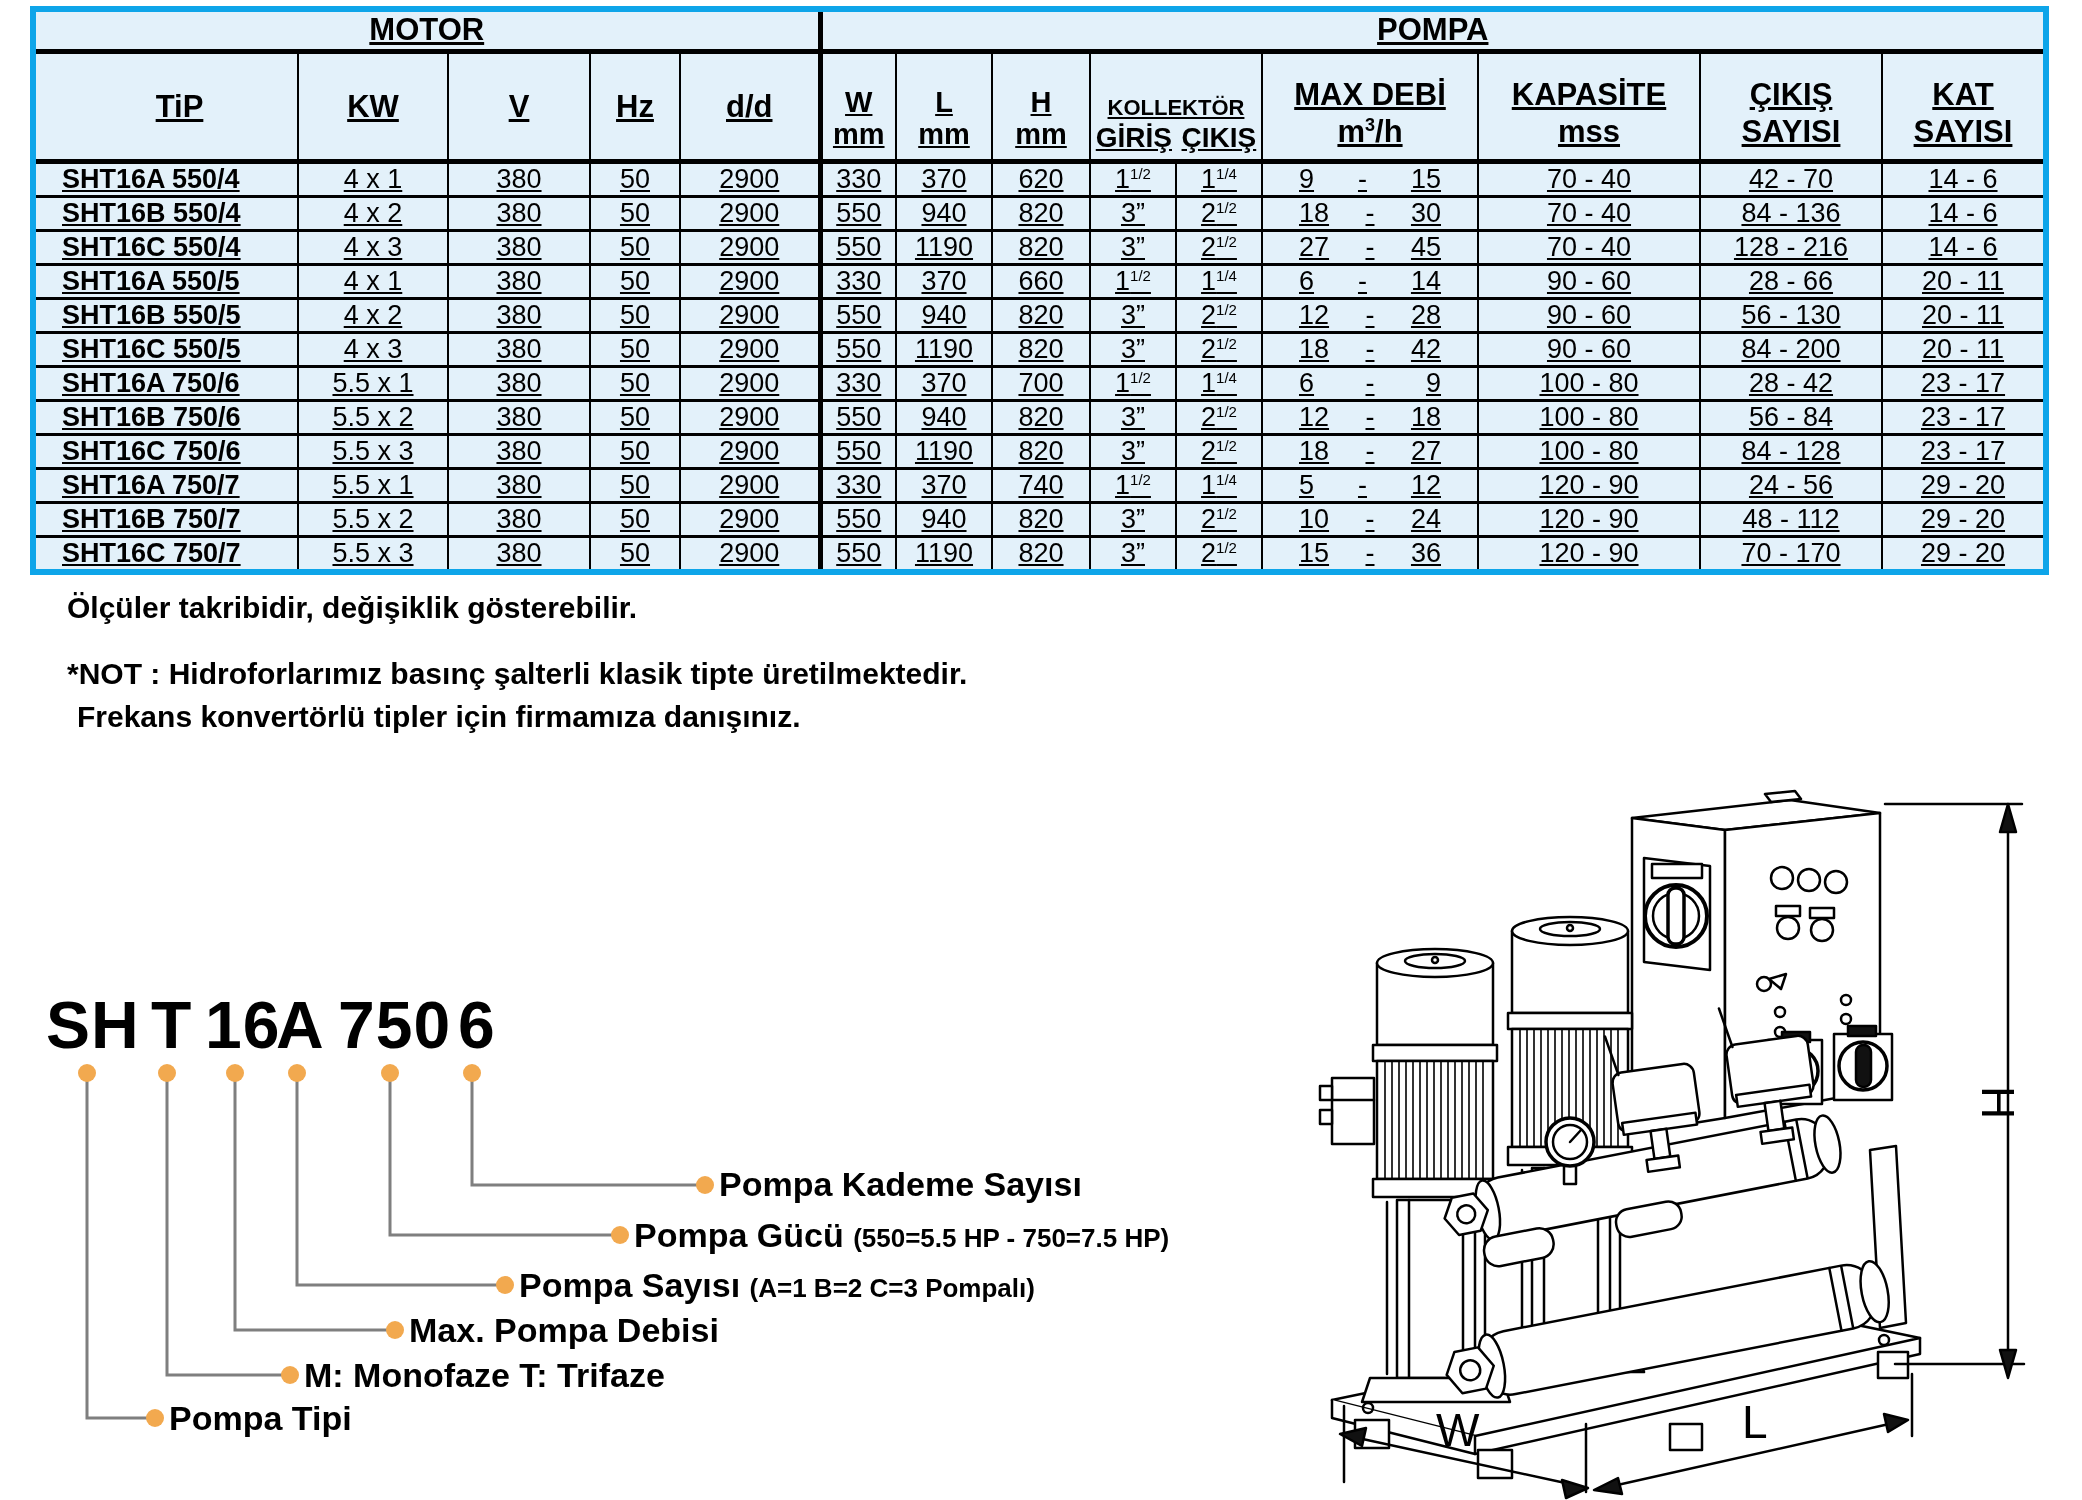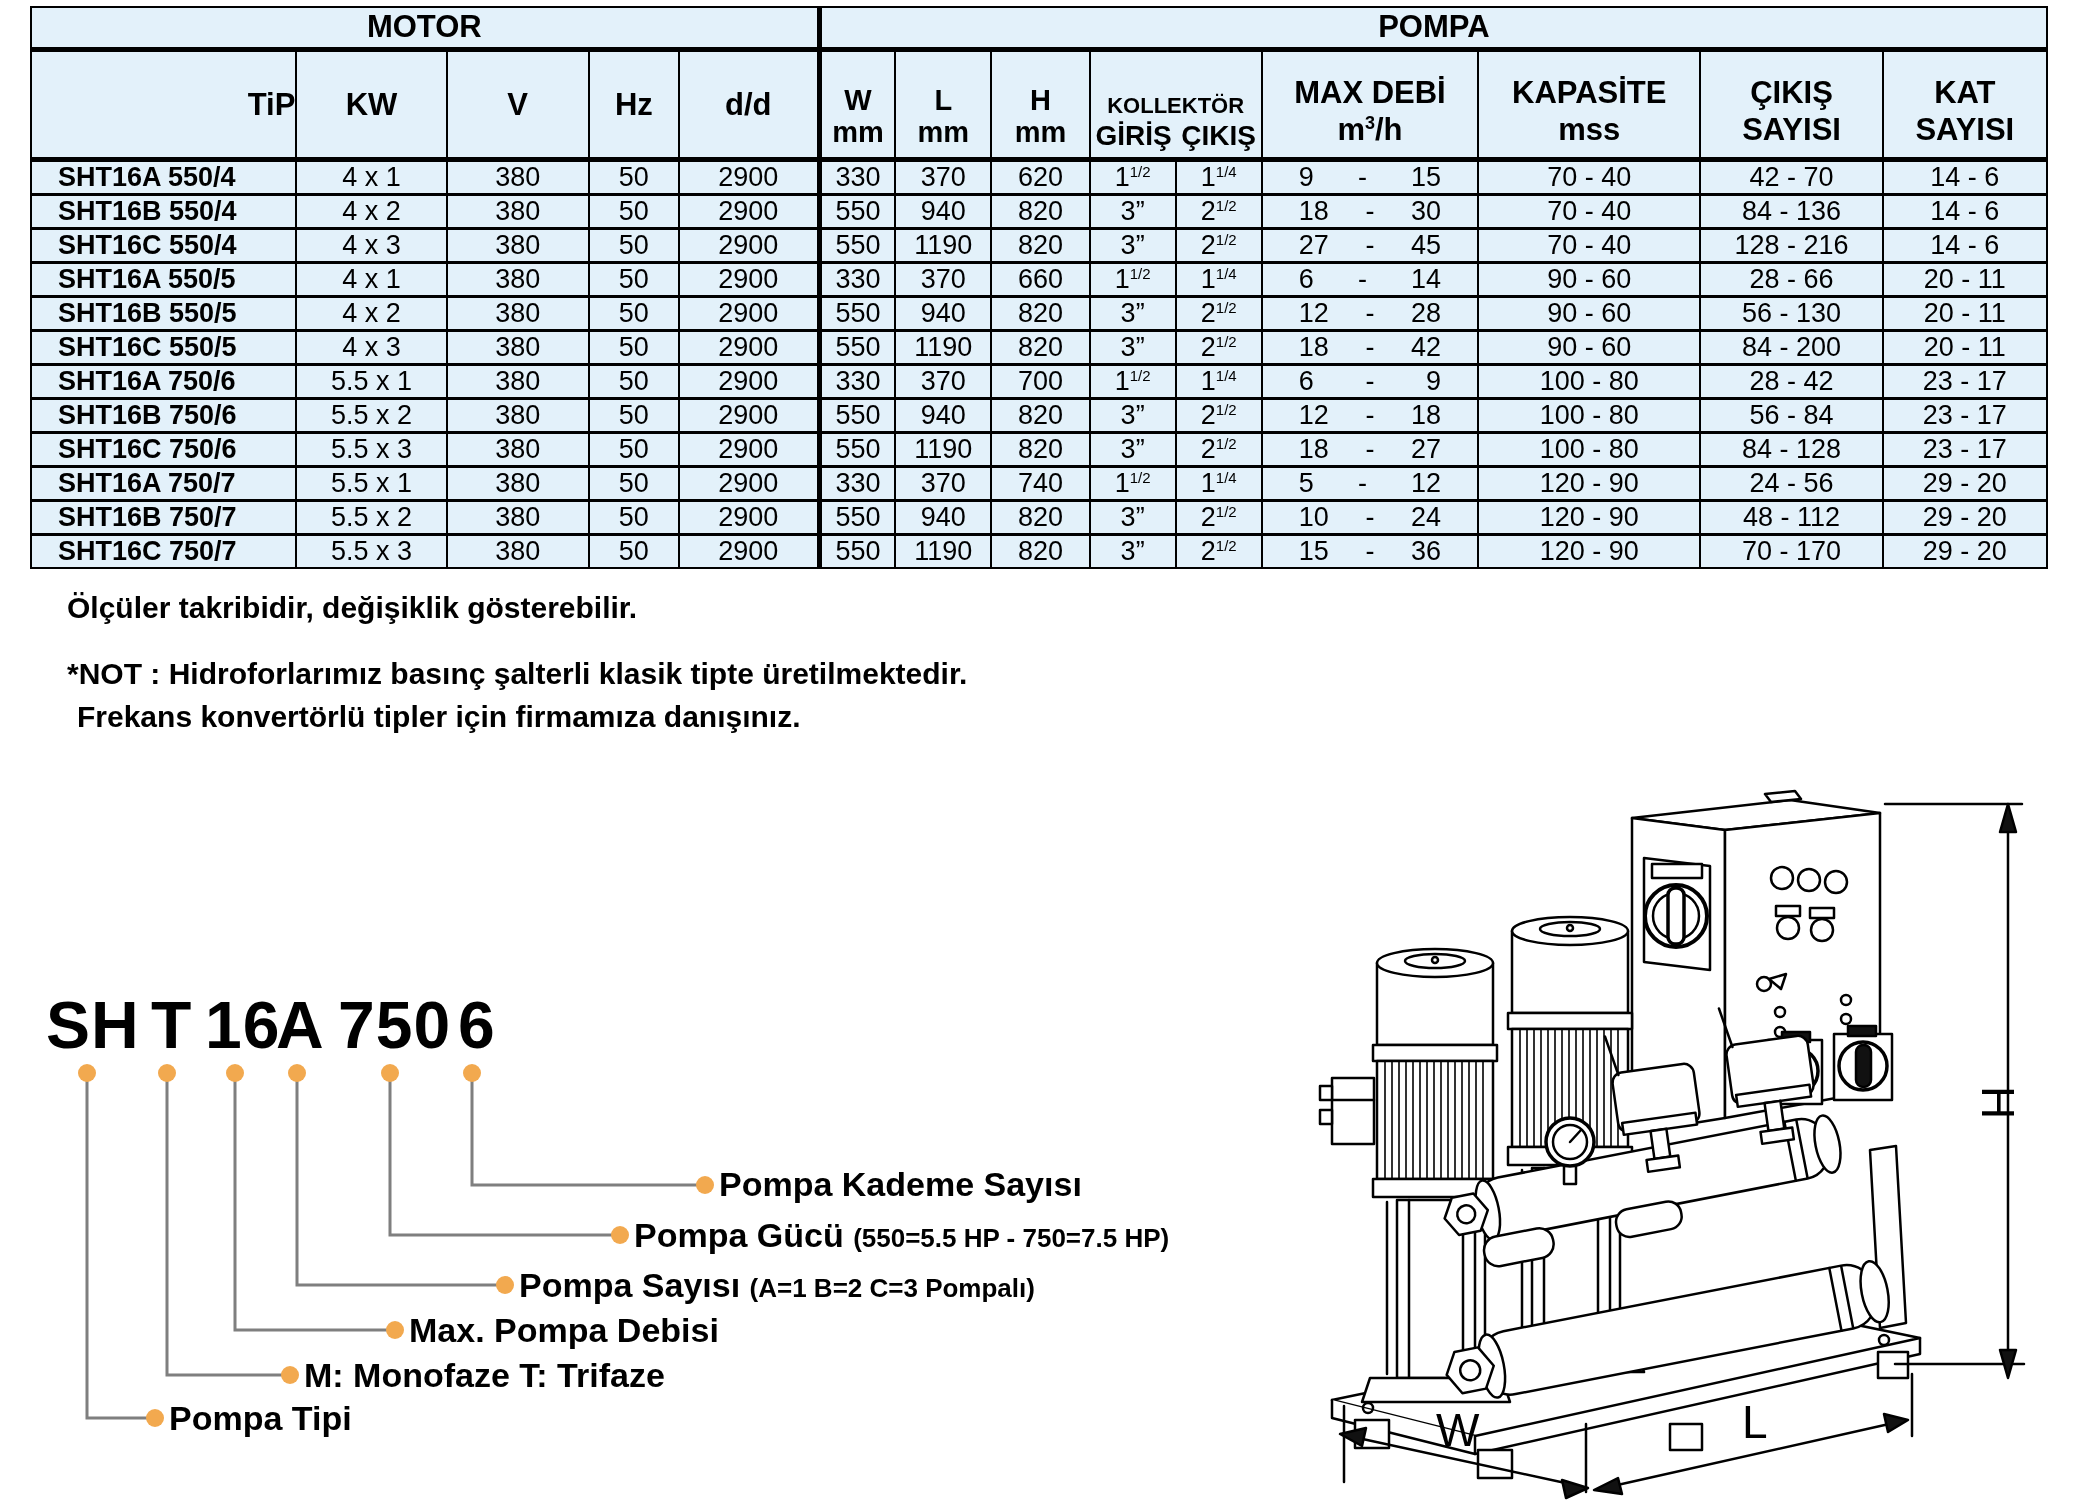--- a/index.html
+++ b/index.html
@@ -11,27 +11,27 @@
   html,body{background:#fff;}
   body{
     width:2082px;height:1500px;position:relative;overflow:hidden;
     font-family:"Liberation Sans",sans-serif;color:#000;
   }
 
   
   #spec-table-wrap{position:absolute;left:30px;top:6px;}
   table{border-collapse:collapse;table-layout:fixed;width:2018px;background:var(--table-bg);}
   th,td{border:2px solid #000;overflow:hidden;white-space:nowrap;}
-  table{border:1px solid #0ea5e9;}
+  table{border:6px solid #0ea5e9;text-decoration:underline;}
   thead th{border-bottom-width:5px;}
   .thick-right{border-right-width:5px !important;}
   .grp-th{height:42px;font-size:31px;font-weight:bold;text-align:center;vertical-align:middle;}
   .col-th{height:110px;font-weight:bold;vertical-align:bottom;text-align:center;padding-bottom:8px;}
   .h-one{font-size:31px;padding-bottom:34px;}
-  .h-tip{text-align:right;padding-left:26px;}
+  .h-tip{text-align:center;padding-left:26px;}
   .h-two div{line-height:1.12;font-size:29px;}
   .h-big div{line-height:1.2;font-size:31px;}
   .h-big sup{font-size:18px;}
   .h-koll{padding-bottom:2px;}
   .koll-title{font-size:22px;line-height:1.1;text-align:center;}
   .koll-sub{display:flex;justify-content:space-around;font-size:28px;line-height:1.3;}
   tbody td{height:34px;font-size:27px;text-align:center;vertical-align:middle;border-top-width:3px;}
   td.c-tip{font-weight:bold;text-align:left;padding-left:26px;}
   td.c-dd{border-right-width:5px;margin-left:20px;}
   td sup{font-size:15px;vertical-align:9px;}

